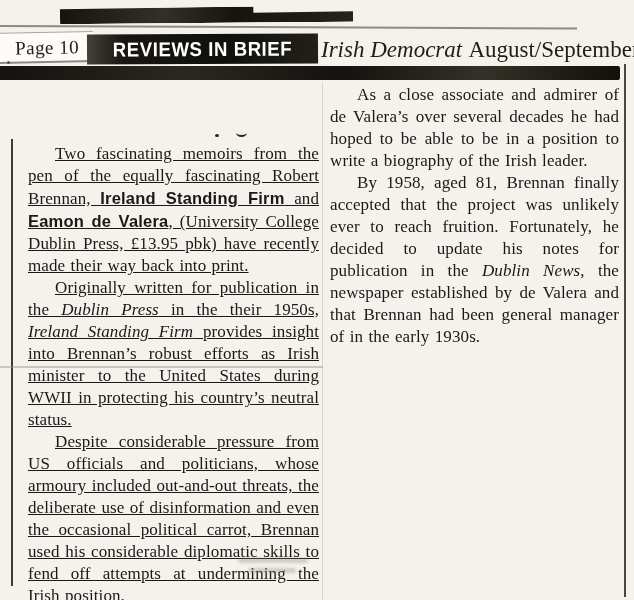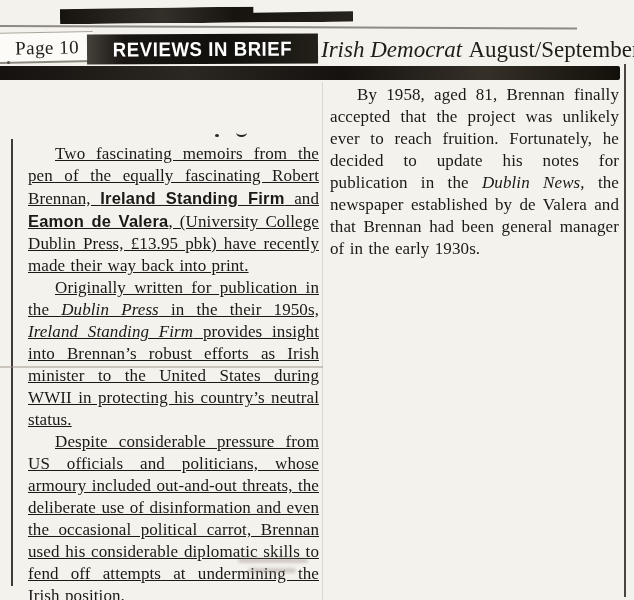--- a/index.html
+++ b/index.html
@@ -138,20 +138,21 @@
   <div class="remnant-dot"></div>
   <div class="remnant-curve"></div>
 
   <div class="col-text col-left">
     <p class="para"><span>Two fascinating memoirs from the pen of the equally fascinating Robert Brennan, </span><span class="r-bold">Ireland Standing Firm</span><span> and </span><span class="r-bold">Eamon de Valera</span><span>, (University College Dublin Press, £13.95 pbk) have recently made their way back into print.</span></p>
     <p class="para"><span>Originally written for publication in the </span><span class="r-italic">Dublin Press</span><span> in the their 1950s, </span><span class="r-italic">Ireland Standing Firm</span><span> provides insight into Brennan’s robust efforts as Irish minister to the United States during WWII in protecting his country’s neutral status.</span></p>
     <p class="para"><span>Despite considerable pressure from US officials and politicians, whose armoury included out-and-out threats, the deliberate use of disinformation and even the occasional political carrot, Brennan used his considerable diplomatic skills to fend off attempts at undermining the Irish position.</span></p>
   </div>
 
   <div class="col-text col-right">
+    <p class="para"><span>As a close associate and admirer of de Valera’s over several decades he had hoped to be able to be in a position to write a biography of the Irish leader.</span></p>
     <p class="para"><span>By 1958, aged 81, Brennan finally accepted that the project was unlikely ever to reach fruition. Fortunately, he decided to update his notes for publication in the </span><span class="r-italic">Dublin News</span><span>, the newspaper established by de Valera and that Brennan had been general manager of in the early 1930s.</span></p>
   </div>
 
   <div class="ghost-marks">
       <i></i>
       <i></i>
     </div>
 
 </div>
 

